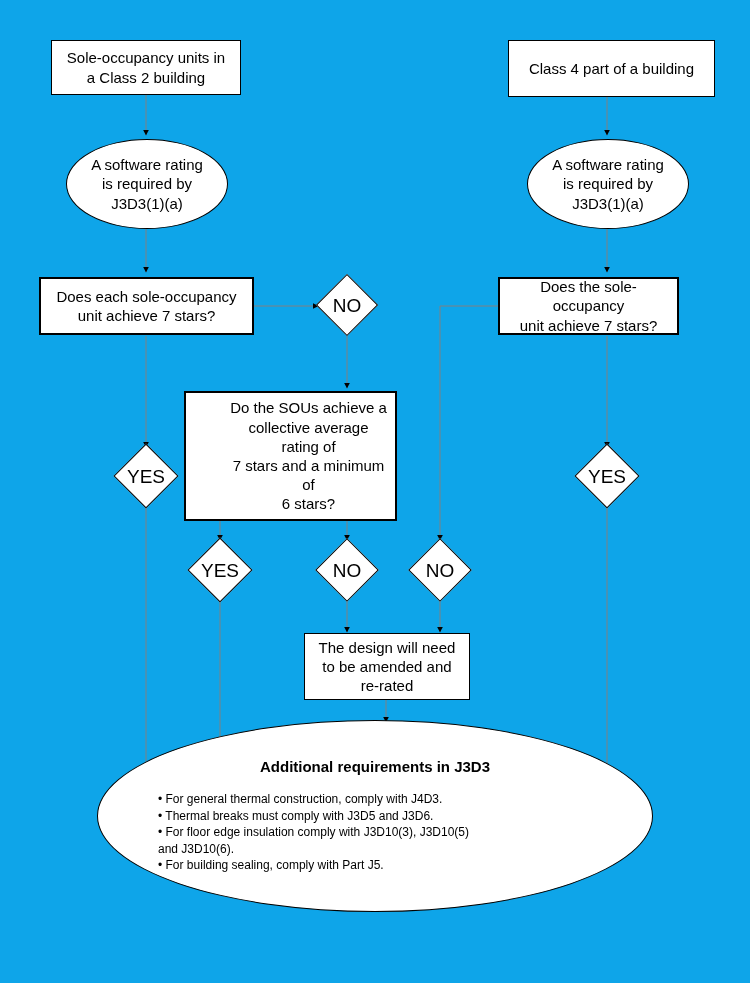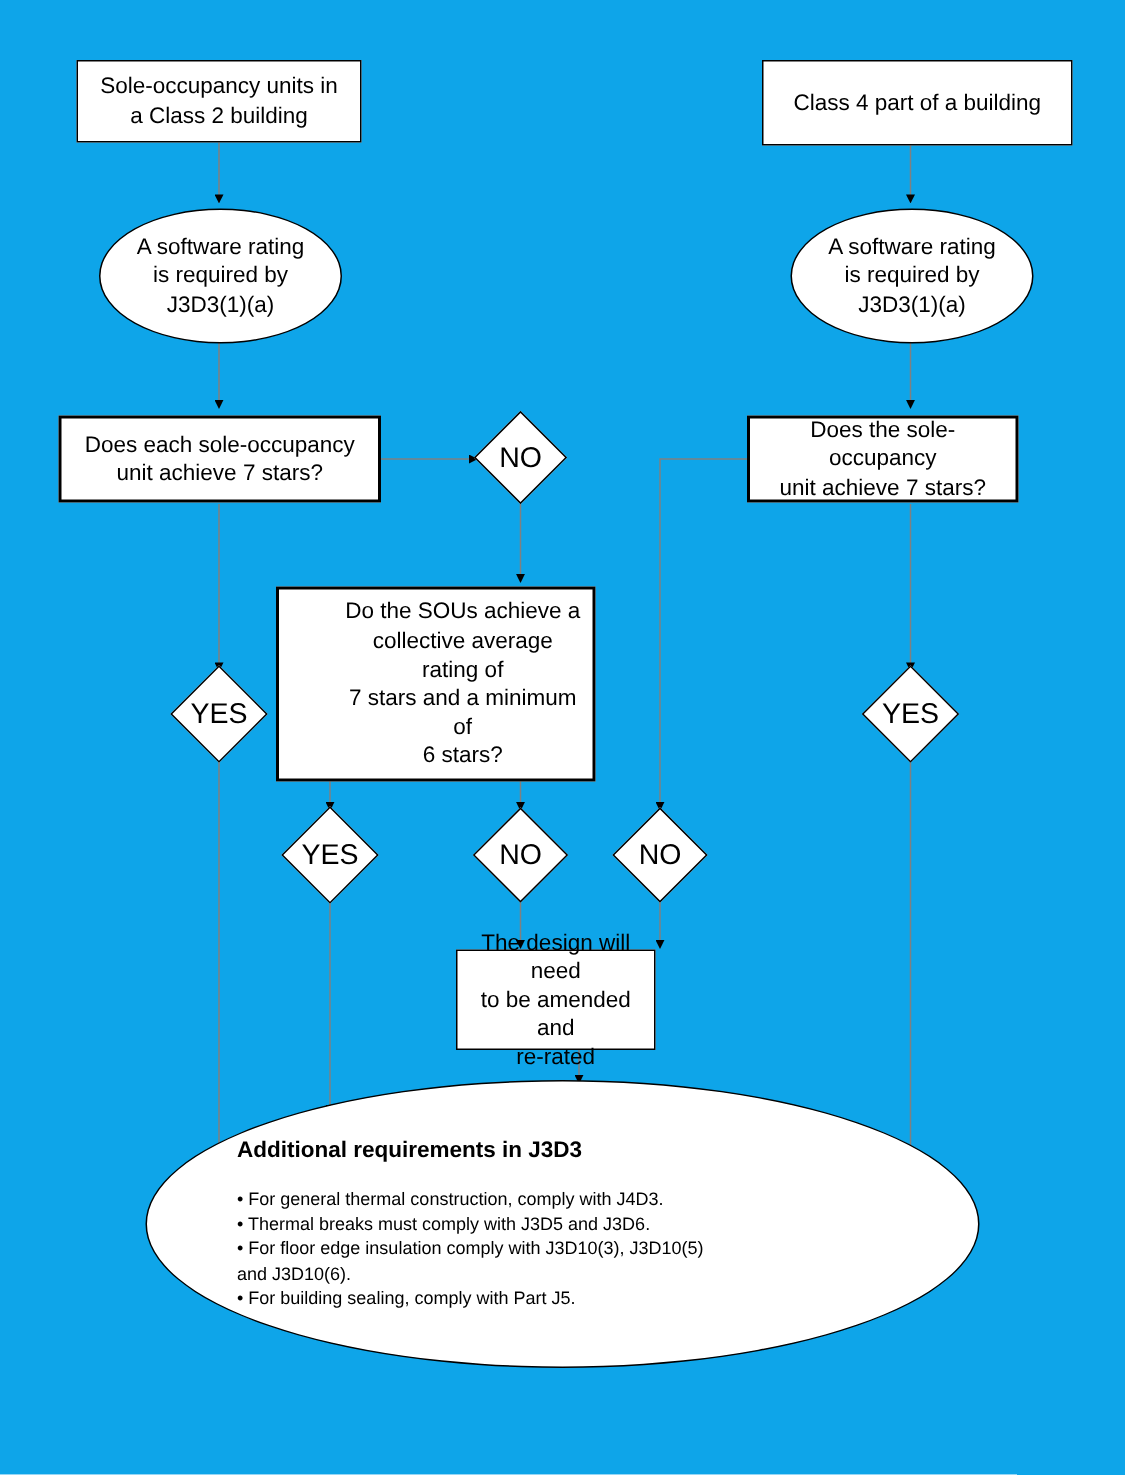--- a/index.html
+++ b/index.html
@@ -78,21 +78,21 @@
   }
   .req-inner {
     width: 100%;
     padding: 0 60px;
     box-sizing: border-box;
     text-align: left;
   }
   .req-title {
     font-size: 15px;
     font-weight: bold;
-    text-align: left;
+    text-align: center;
     margin-bottom: 16px;
   }
   .req-list {
     font-size: 12px;
     line-height: 1.38;
   }
   .req-item {
     white-space: pre-line;
   }
 </style>
@@ -179,21 +179,21 @@
 unit achieve 7 stars?</span>
   </div>
 
   <div class="node box-bold" style="left:184px; top:391px; width:213px; height:130px;padding-left:36px;">
     <span class="node-text">Do the SOUs achieve a
 collective average rating of
 7 stars and a minimum of
 6 stars?</span>
   </div>
 
-  <div class="node box" style="left:304px; top:633px; width:133px; height:67px;">
+  <div class="node box" style="left:304px; top:633px; width:166px; height:67px;">
     <span class="node-text">The design will need
 to be amended and
 re-rated</span>
   </div>
 
   <div class="diamond-wrap" style="left:317px; top:275px; width:60px; height:60px;">
     <div class="diamond-shape" style="width:42px; height:42px;"></div>
     <div class="diamond-label">NO</div>
   </div>
 

